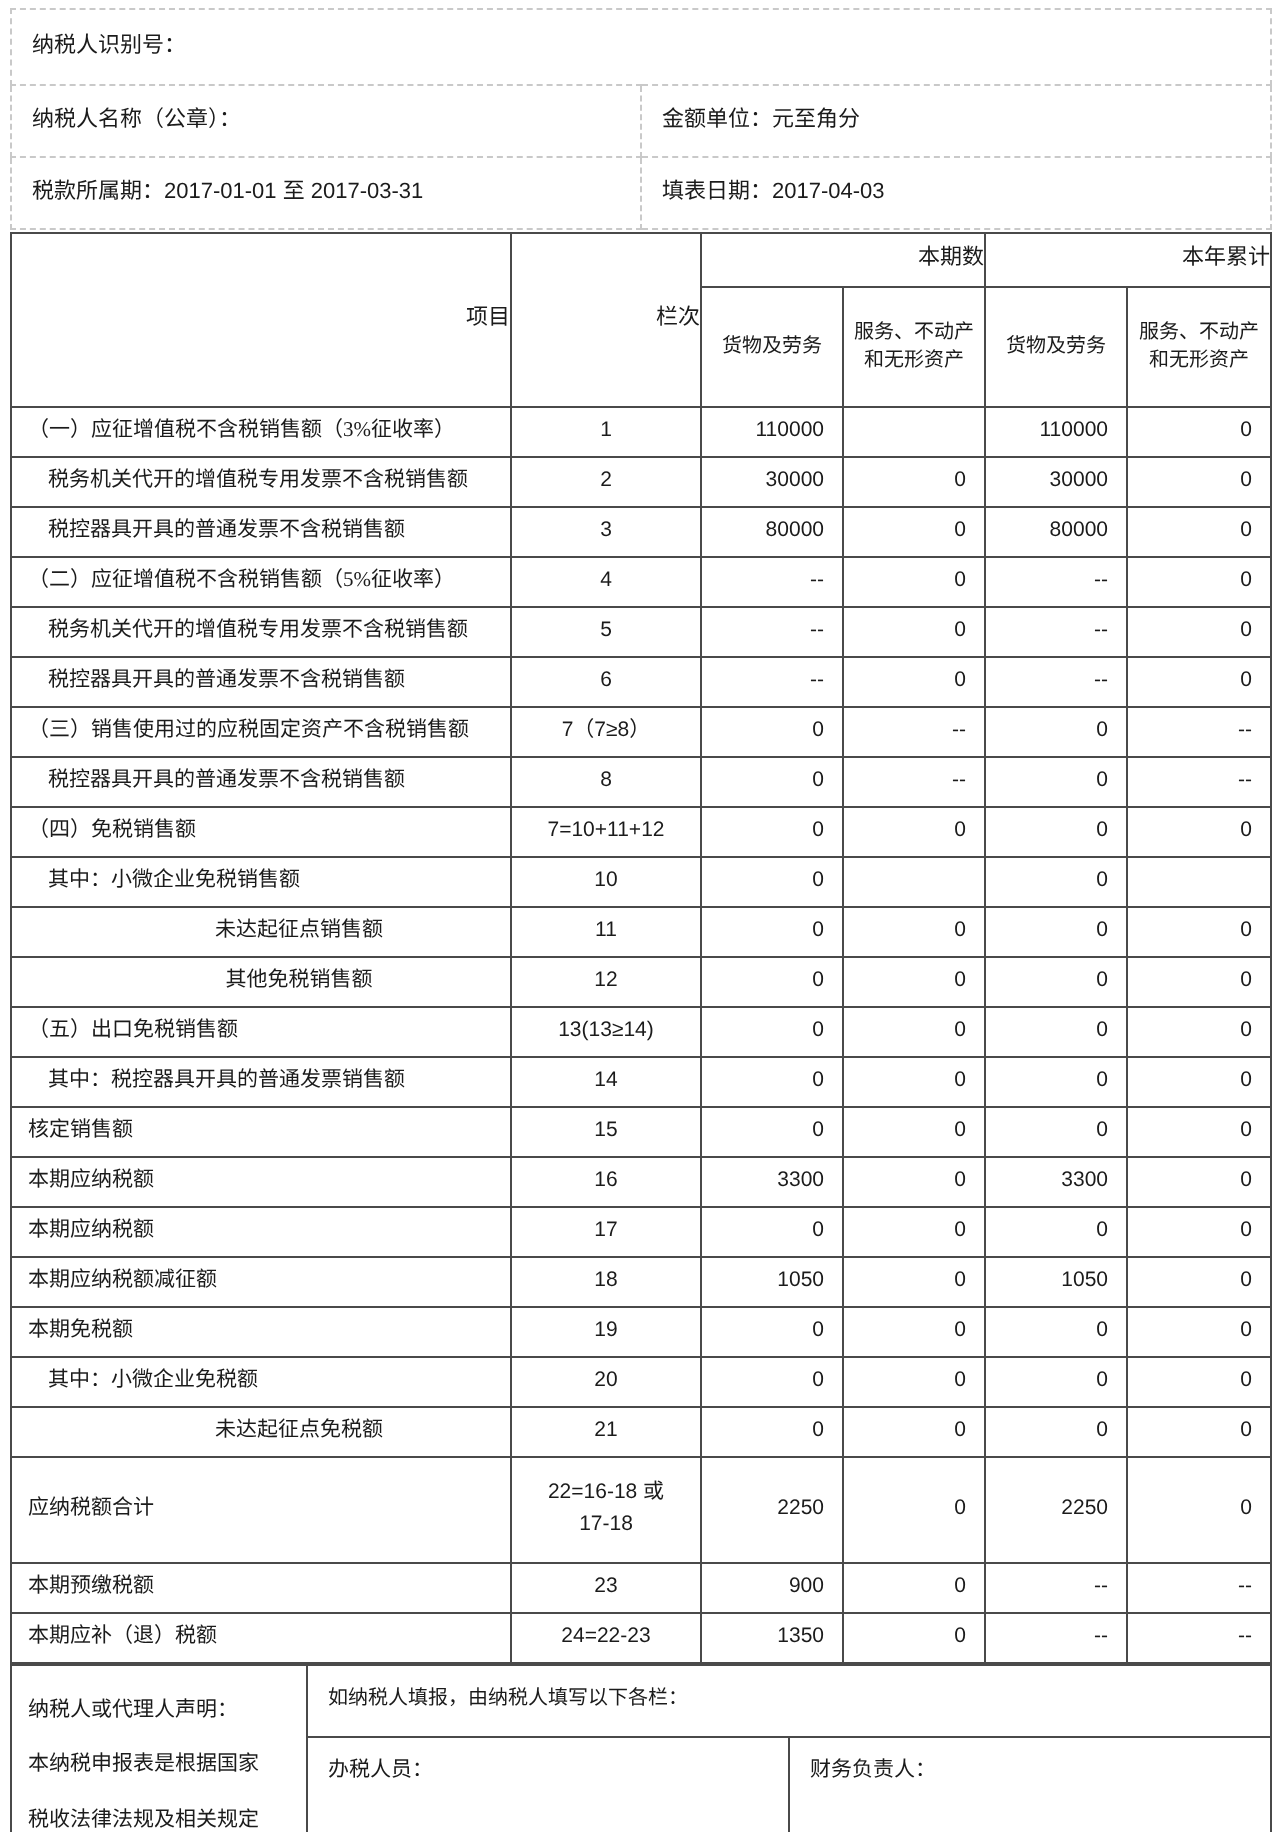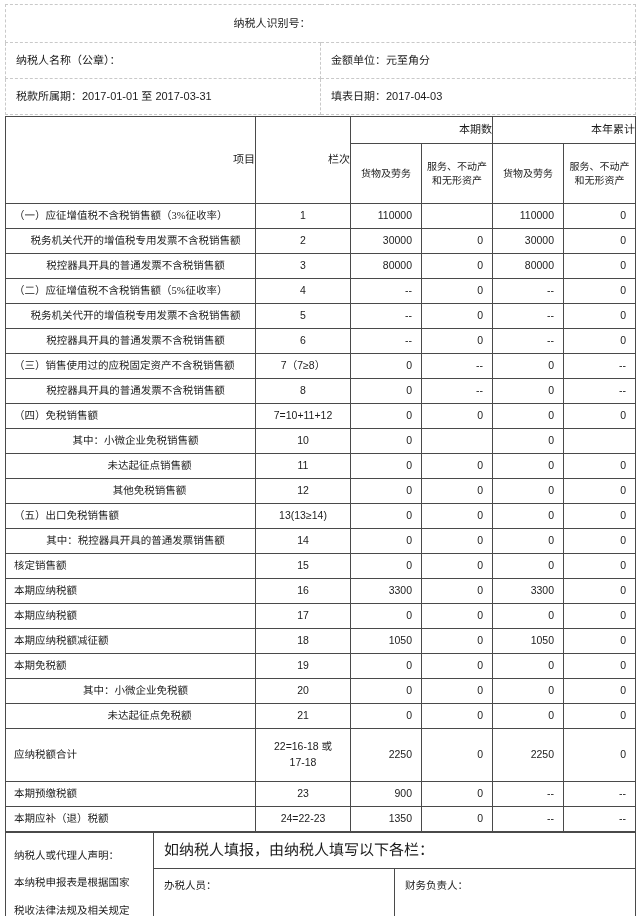--- a/index.html
+++ b/index.html
@@ -31,21 +31,21 @@
   }
 
   
   .idtable td{
     border:1px dashed #c9c9c9;
     height:36px;
     padding:0 10px;
     font-size:11px;
     white-space:nowrap;
   }
-  .idtable .wide{border-right:none;text-align:right;}
+  .idtable .wide{border-right:none;}
   .idtable .rightcell{
     border-left:none;
   }
   .idtable tr.r1 td{height:38px;}
 
   
   .grid{margin-top:1px;}
   .grid td{
     border:1px solid #4a4a4a;
     height:25px;
@@ -60,21 +60,21 @@
     font-size:10px;
     line-height:1.35;
     height:60px;
     padding:0 4px;
   }
   .grid td.item{
     padding:0 8px;
     font-size:10.5px;
   }
   .grid td.lvl0{text-align:left;font-family:Liberation Serif, serif;}
-  .grid td.lvl1{text-align:center;padding-left:18px;}
+  .grid td.lvl1{padding-left:18px;}
   .grid td.lvl2{text-align:center;padding-left:46px;}
   .grid td.num{
     text-align:center;
     font-size:10.5px;
   }
   .grid td.num2{
     text-align:center;
     font-size:10.5px;
     line-height:1.5;
     padding:10px 0;
@@ -92,21 +92,21 @@
   .declLeft{
     vertical-align:top;
     padding:9px 6px 0 8px;
     font-size:10.5px;
     line-height:2.62;
     width:148px;
   }
   .declTop,.declBottom{
     padding:0 10px;
     height:36px;
-    font-size:15px;
+    font-size:10px;
   }
   .declMid{
     padding:10px 10px 0 10px;
     vertical-align:top;
     font-size:10.5px;
     position:relative;
     height:104px;
   }
   .declSplit{border-left:1px dashed #b9b9b9;}
 </style>

